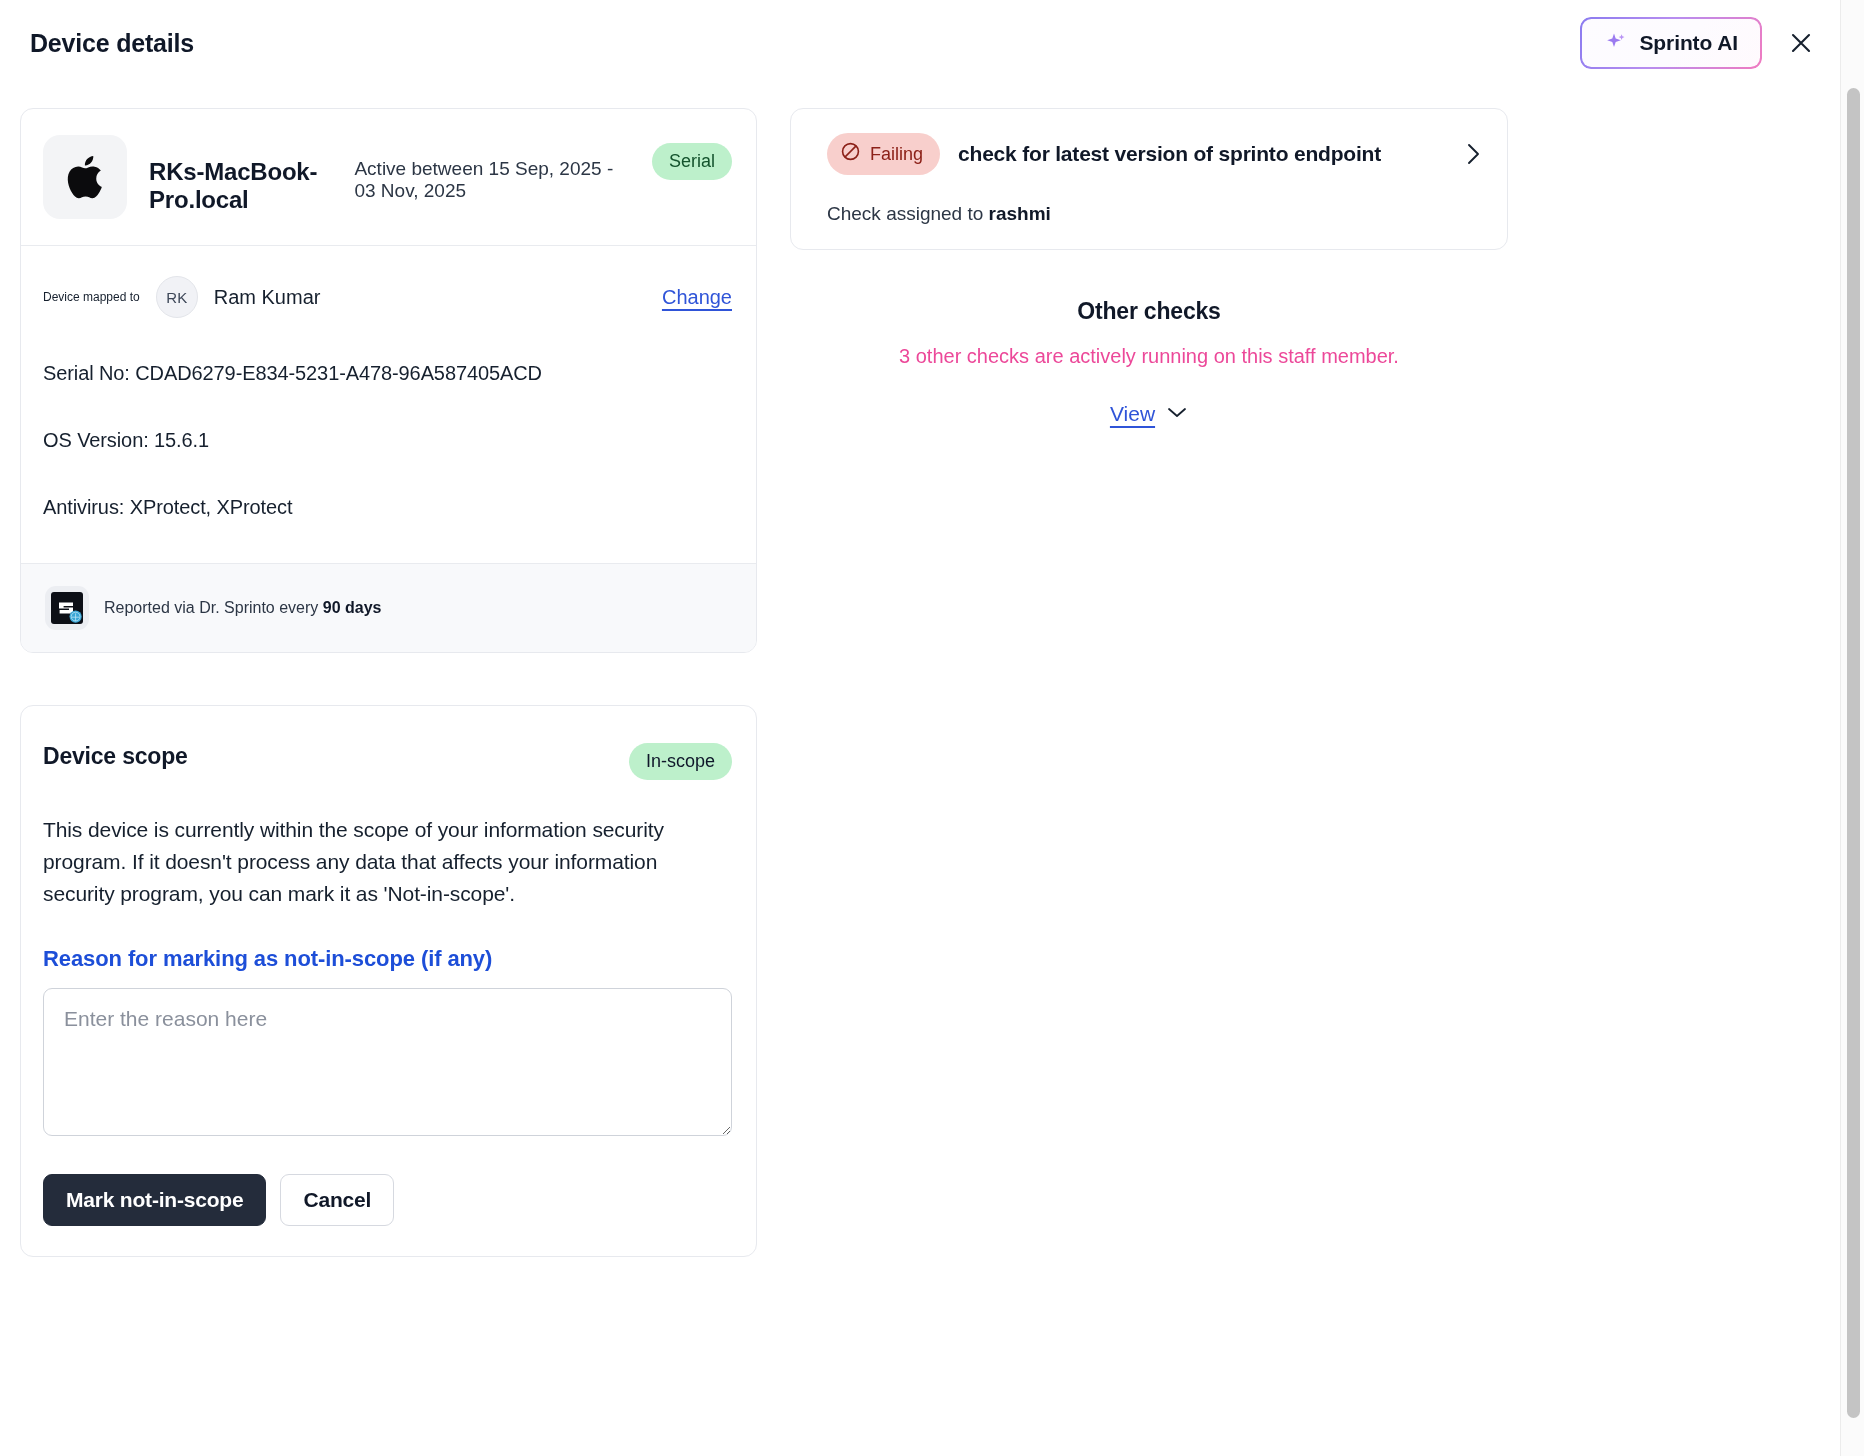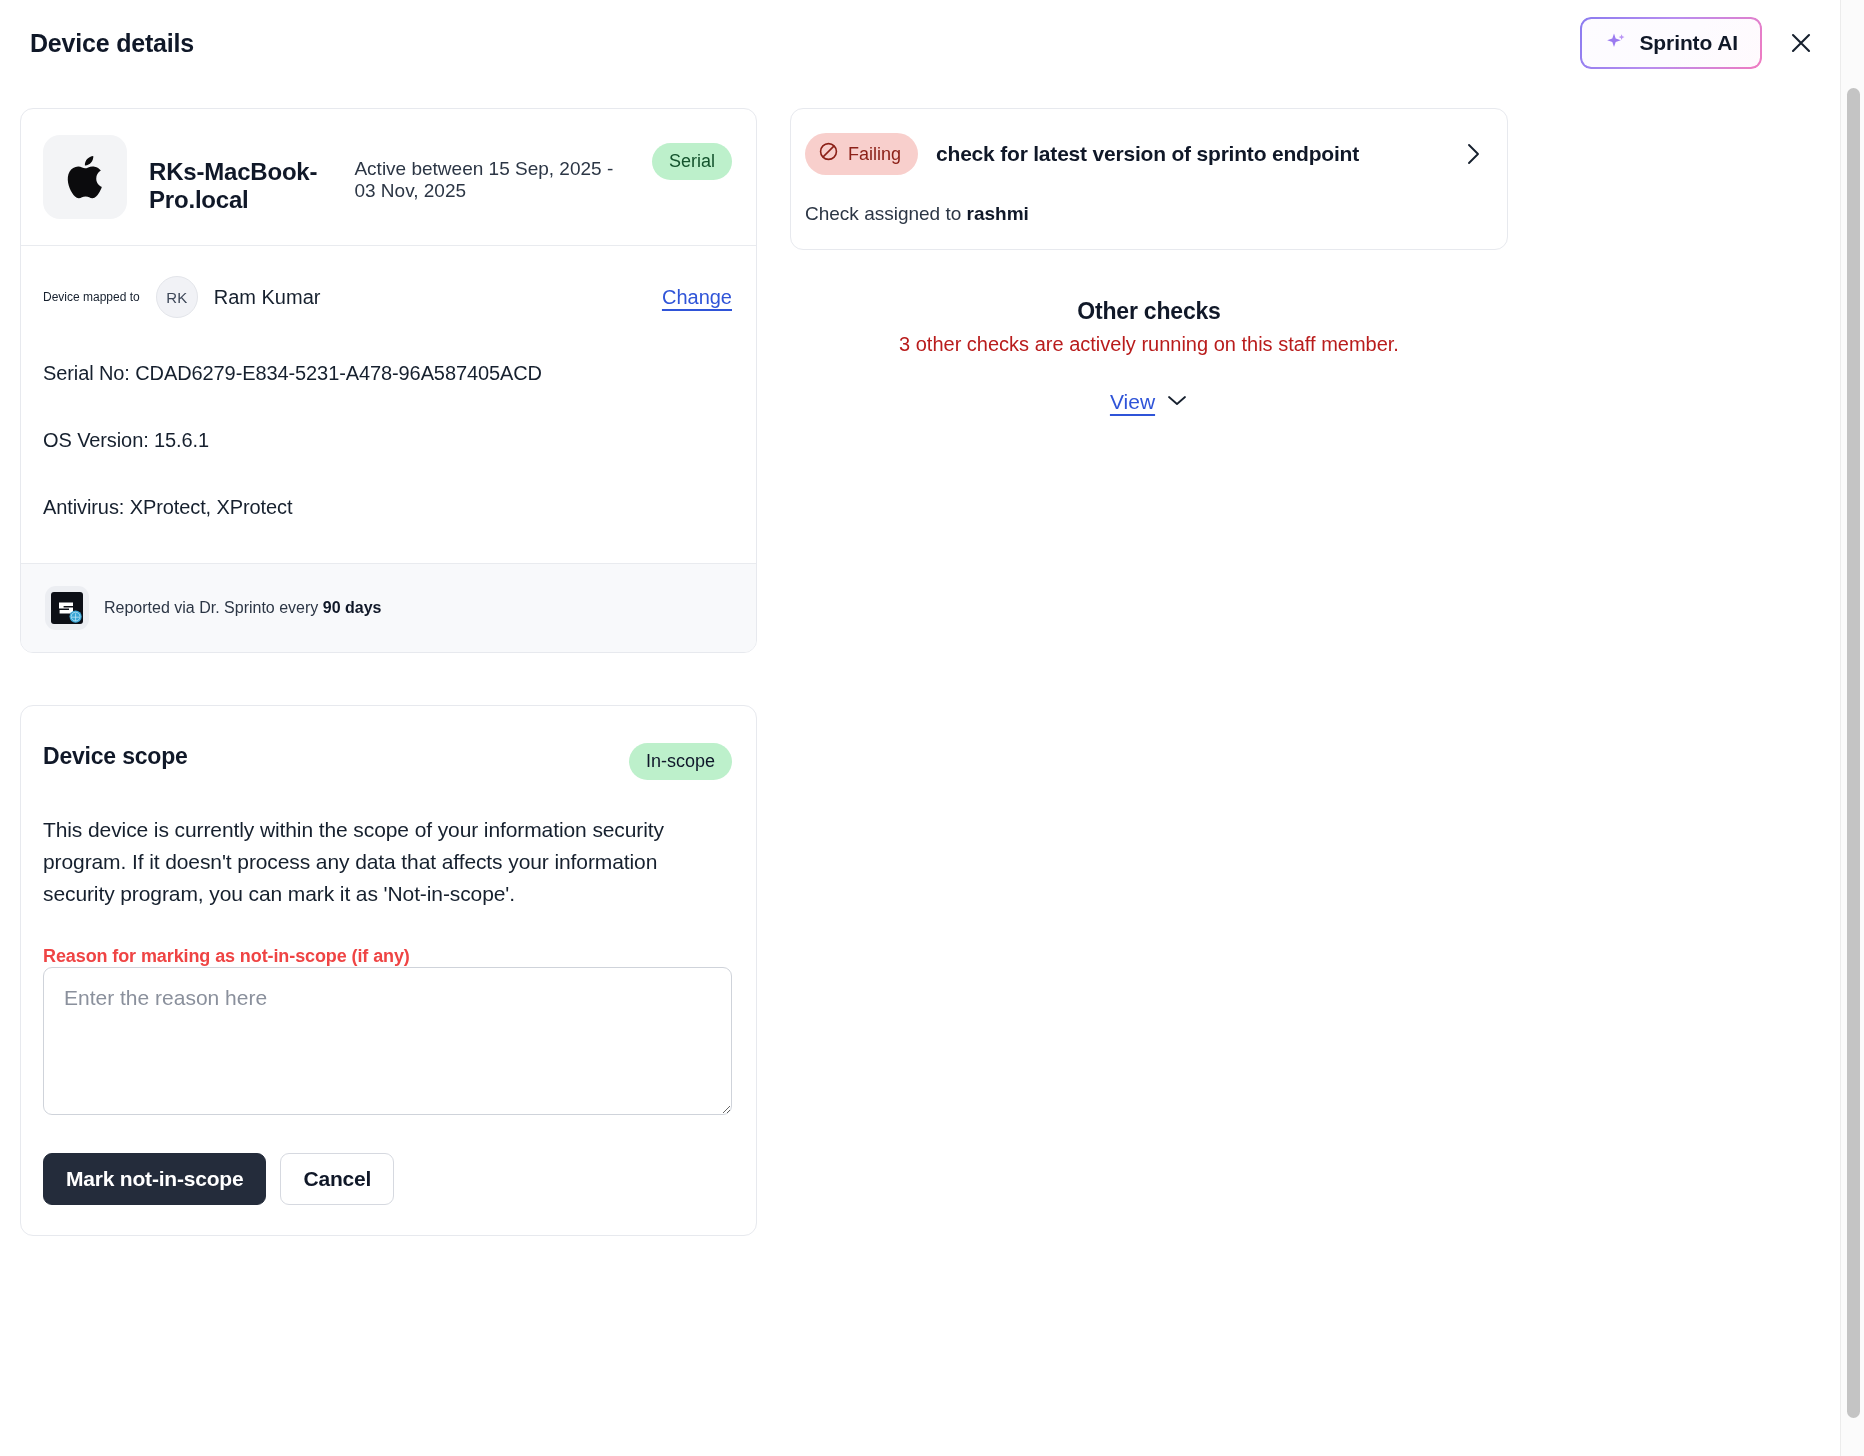--- a/index.html
+++ b/index.html
@@ -216,23 +216,24 @@
     margin-top: 11px;
   }
   .scope-desc {
     font-size: 21px;
     line-height: 1.52;
     color: #16202e;
     margin-bottom: 36px;
     letter-spacing: -0.1px;
   }
   .field-label {
-    font-size: 18px;
-    font-weight: bold;
-    color: #ef4444;
+    font-size: 22px;
+    font-weight: bold;
+    color: #1d4ed8;
+    margin-bottom: 16px;
     letter-spacing: -0.1px;
   }
   .reason-area {
     width: 100%;
     height: 148px;
     border: 1px solid #cfd3da;
     border-radius: 9px;
     padding: 18px 20px;
     font-family: "Liberation Sans", sans-serif;
     font-size: 21px;
@@ -263,21 +264,21 @@
     color: #ffffff;
     border: 1px solid #242c3b;
   }
   .btn-secondary {
     background: #ffffff;
     color: #101828;
     border: 1px solid #d6d9e0;
   }
 
   
-  .check-card { padding: 24px 22px 24px 14px; }
+  .check-card { padding: 24px 22px 24px 36px; }
   .check-top {
     display: flex;
     align-items: center;
     gap: 18px;
   }
   .badge-failing {
     display: inline-flex;
     align-items: center;
     gap: 9px;
     background: #f8cfcc;
@@ -303,23 +304,23 @@
   .check-assign b { font-weight: bold; color: #101828; }
 
   .other-checks { margin-top: 48px; text-align: center; }
   .other-title {
     font-size: 23px;
     font-weight: bold;
     color: #101828;
     letter-spacing: -0.2px;
   }
   .other-sub {
-    margin-top: 8px;
+    margin-top: 20px;
     font-size: 20px;
-    color: #b91c1c;
+    color: #ec4899;
   }
   .view-row {
     margin-top: 34px;
     display: inline-flex;
     align-items: center;
     gap: 11px;
     cursor: pointer;
   }
   .view-link {
     font-size: 21px;

